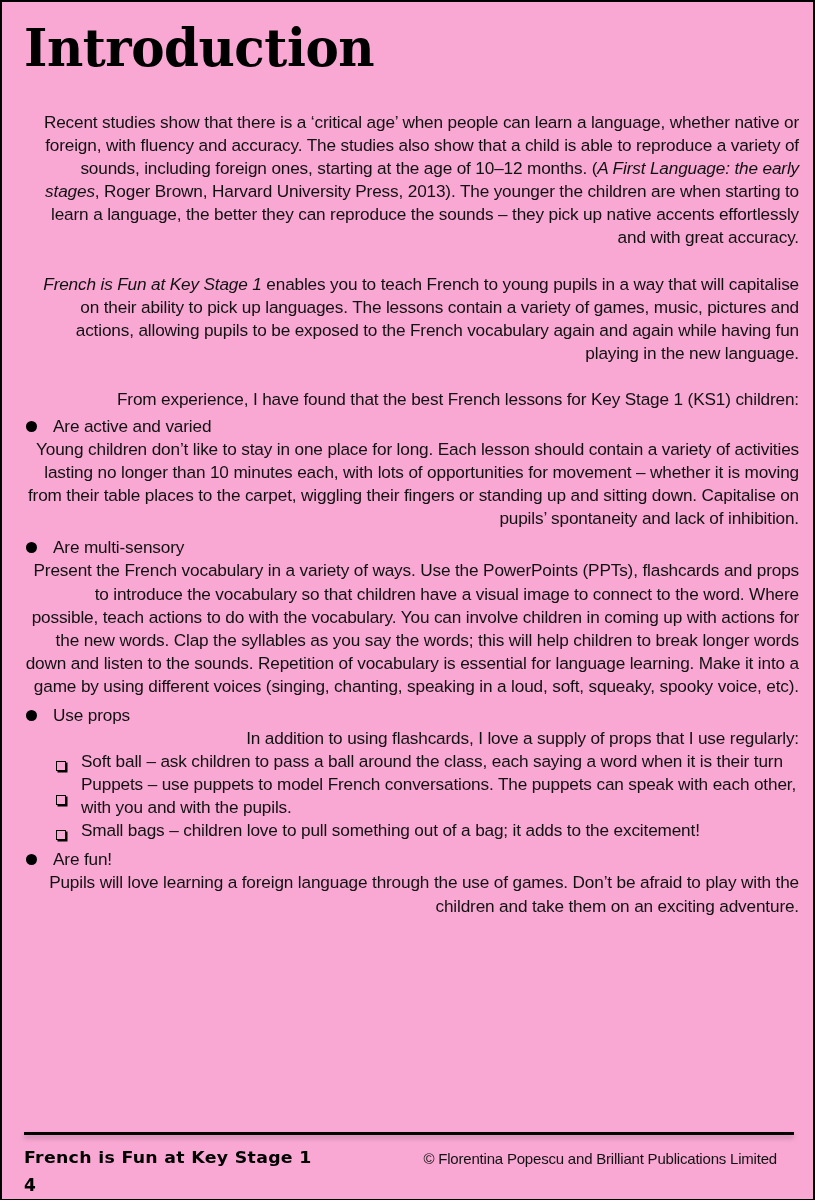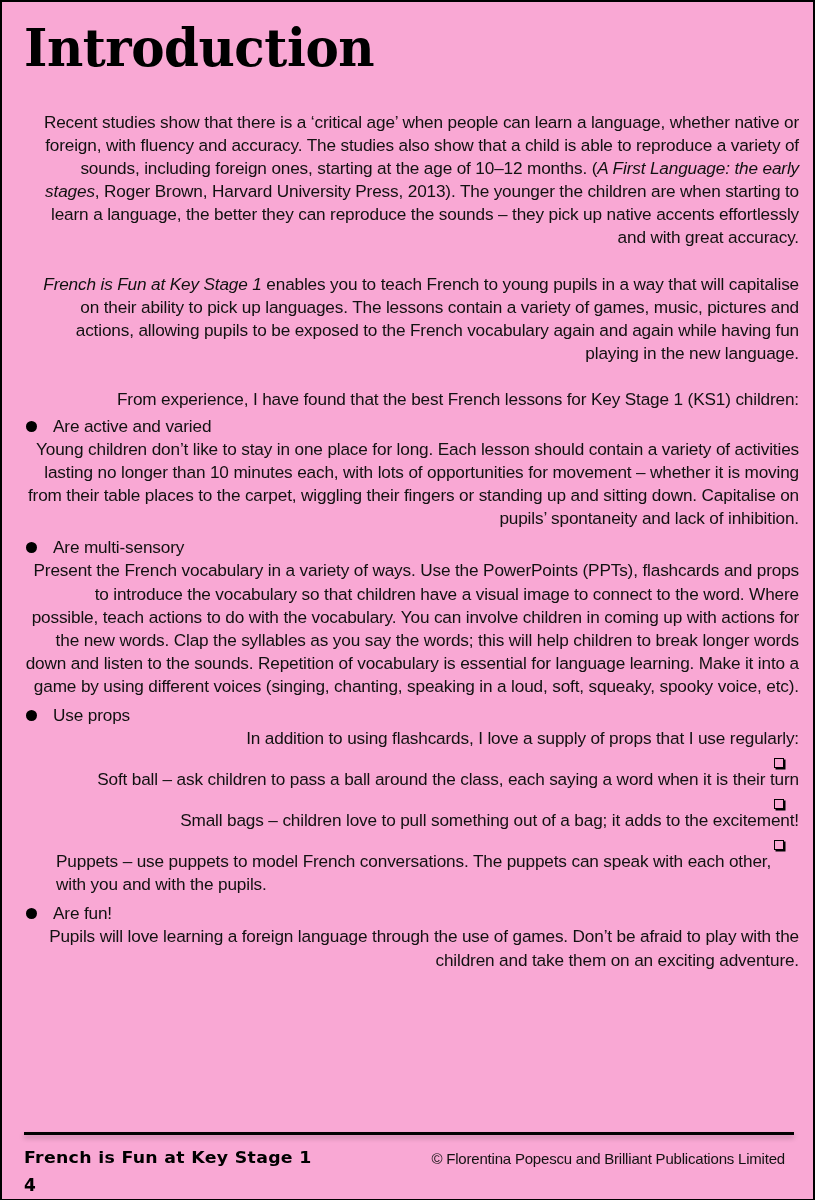--- a/index.html
+++ b/index.html
@@ -43,21 +43,21 @@
       font-weight: normal;
       margin: 4px 0 0 0;
       height: 23px;
     }
     .dot {
       display: inline-block; width: 11px; height: 11px; border-radius: 50%;
       background: #000; margin: 0 16px 0 2px;
     }
     .section { margin-bottom: 6px; }
     .checklist { list-style: none; margin: 0; padding: 0 0 0 32px; }
-    .checklist li { display: flex; align-items: flex-end; flex-direction: column; }
+    .checklist li { display: flex; align-items: center; }
     .box {
       flex: 0 0 auto;
       display: inline-block; width: 8px; height: 8px;
       border: 1.3px solid #000;
       box-shadow: 1.5px 1.5px 0 #000;
       margin: 8px 15px 0 0;
     }
     .checklist li span.txt { flex: 1; }
     .footer-rule {
       position: absolute; left: 22px; top: 1130px; width: 770px; height: 3px;
@@ -68,21 +68,21 @@
       position: absolute; left: 22px; top: 1146px;
       font-family: "DejaVu Sans", sans-serif;
       font-weight: bold;
       font-size: 16.5px;
       letter-spacing: 0.3px;
       color: #000;
       transform: scaleX(1.05);
       transform-origin: left center;
     }
     .footer-right {
-      position: absolute; right: 28px; top: 1148px;
+      position: absolute; right: 36px; top: 1148px;
       font-family: "Liberation Sans", sans-serif;
       font-size: 15px;
       letter-spacing: -0.2px;
       color: #111;
     }
     .page-number {
       position: absolute; left: 22px; top: 1173px;
       font-family: "DejaVu Sans", sans-serif;
       font-weight: bold;
       font-size: 17px;
@@ -126,25 +126,25 @@
         <span>Use props</span>
       </div>
       <p>In addition to using flashcards, I love a supply of props that I use regularly:</p>
       <ul class="checklist">
         <li>
           <span class="box"></span>
           <span class="txt">Soft ball – ask children to pass a ball around the class, each saying a word when it is their turn</span>
         </li>
         <li>
           <span class="box"></span>
-          <span class="txt">Small bags – children love to pull something out of a bag; it adds to the excitement!</span>
+          <span class="txt">Puppets – use puppets to model French conversations. The puppets can speak with each other, with you and with the pupils.</span>
         </li>
         <li>
           <span class="box"></span>
-          <span class="txt">Puppets – use puppets to model French conversations. The puppets can speak with each other, with you and with the pupils.</span>
+          <span class="txt">Small bags – children love to pull something out of a bag; it adds to the excitement!</span>
         </li>
       </ul>
     </div>
 
     <div class="section">
       <div class="bullet-head">
         <span class="dot"></span>
         <span>Are fun!</span>
       </div>
       <p>Pupils will love learning a foreign language through the use of games. Don’t be afraid to play with the children and take them on an exciting adventure.</p>

